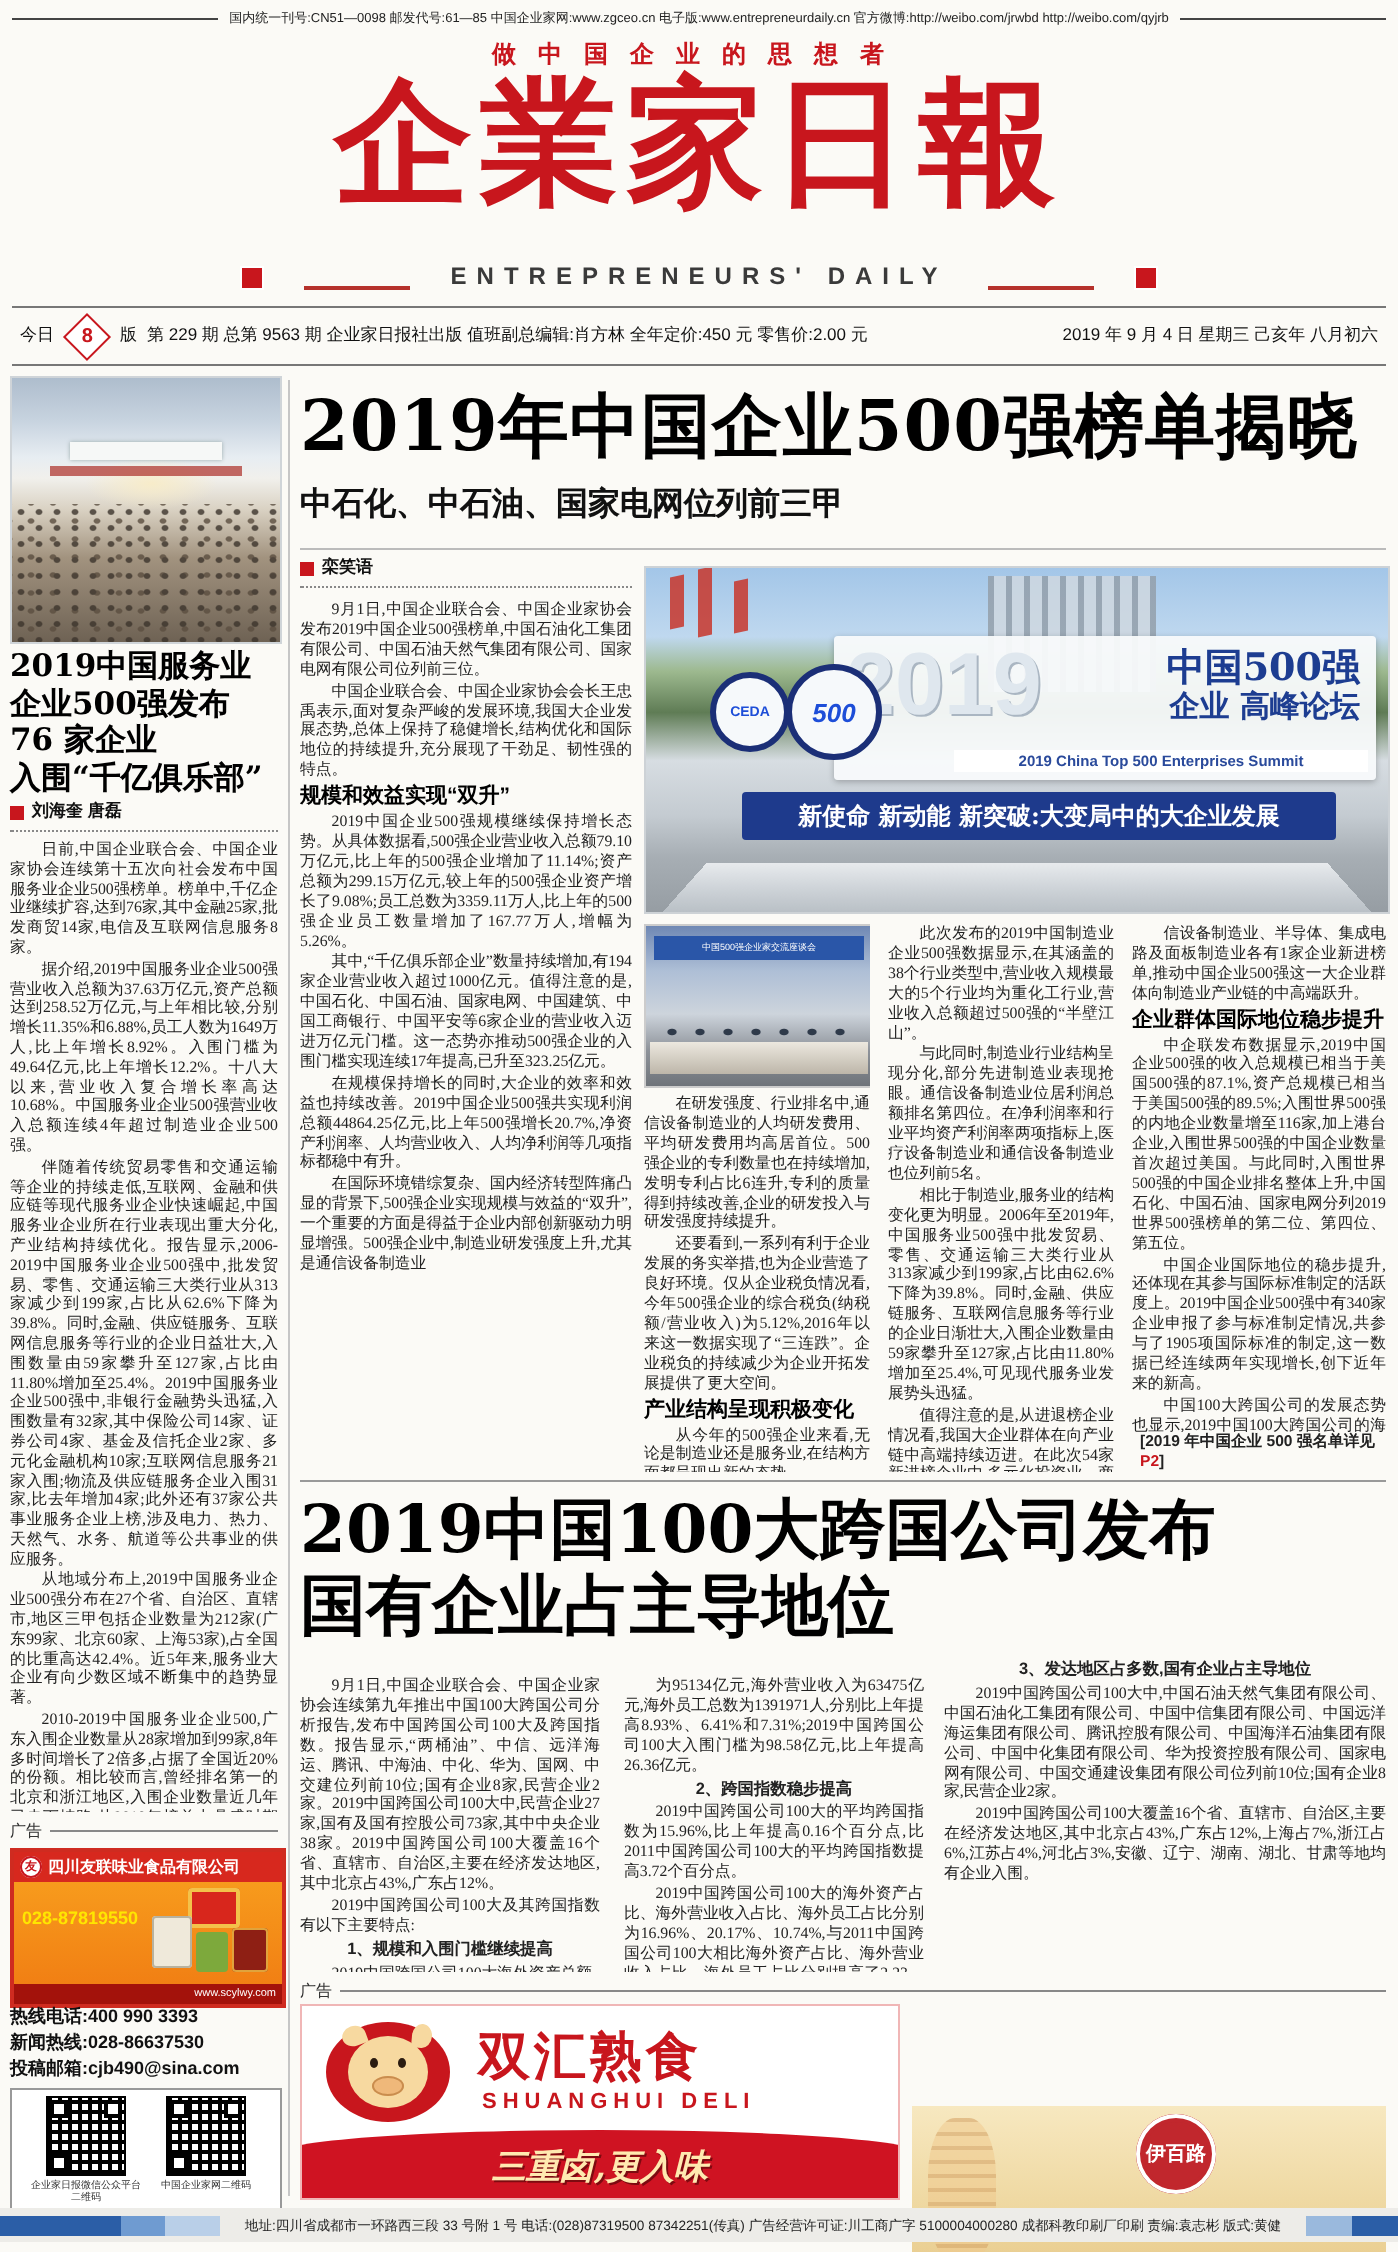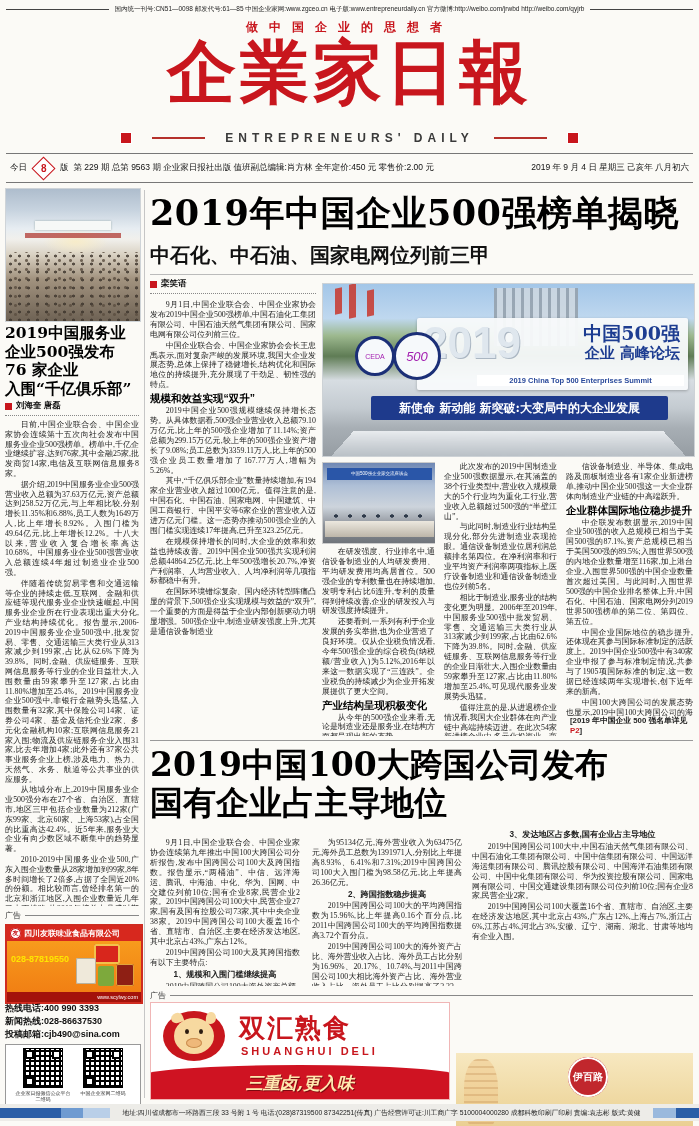--- a/index.html
+++ b/index.html
@@ -6,21 +6,21 @@
   #page{position:relative;width:699px;height:1126px;background:#fbfaf6;margin:0 auto;
         font-family:"Liberation Serif",serif;color:#1c1c1c;overflow:hidden;}
   
   .topline{position:absolute;top:5px;left:6px;right:6px;display:flex;align-items:center;gap:6px;}
   .topline .rule{flex:1;border-top:1px solid #444;}
   .topline .txt{font-size:6.5px;color:#222;white-space:nowrap;font-family:"Liberation Sans",sans-serif;}
   .slogan{position:absolute;top:19px;width:100%;text-align:center;color:#c8161d;
           font-size:12px;font-weight:bold;letter-spacing:11px;font-family:"Liberation Sans",sans-serif;}
   .masthead{position:absolute;top:36px;width:100%;text-align:center;color:#c8161d;
             font-size:69px;line-height:1.04;font-weight:900;letter-spacing:4px;font-family:"DejaVu Serif",serif;}
-  .engrow{position:absolute;top:131px;left:120px;right:120px;display:flex;align-items:center;gap:20px;}
+  .engrow{position:absolute;top:131px;left:120px;right:120px;display:flex;align-items:flex-end;gap:20px;}
   .engrow .redline{flex:1;border-top:2px solid #b5312b;}
   .engrow .seal{width:12px;height:12px;background:#c8161d;flex:0 0 auto;
                 box-shadow:inset 0 0 0 1px #fff, inset 0 0 0 2px #c8161d;}
   .engrow .en{font-size:12px;font-weight:bold;letter-spacing:5px;color:#3a3a3a;
               font-family:"Liberation Sans",sans-serif;white-space:nowrap;}
   .infobar{position:absolute;top:153px;left:6px;right:6px;height:28px;border-top:1px solid #777;
            border-bottom:1px solid #777;display:flex;align-items:center;justify-content:space-between;
            font-size:8.5px;font-family:"Liberation Sans",sans-serif;color:#111;}
   .ib-left{display:flex;align-items:center;gap:5px;padding-left:4px;}
   .diamond{width:15px;height:15px;border:1.5px solid #c8161d;transform:rotate(45deg);
@@ -74,43 +74,43 @@
         repeating-linear-gradient(90deg,#000 0 2px,#fff 2px 5px);}
   .qr i{position:absolute;width:9px;height:9px;background:#fff;box-shadow:inset 0 0 0 2px #000;}
   .qr .tl{left:1px;top:1px;} .qr .tr{right:1px;top:1px;} .qr .bl{left:1px;bottom:1px;}
   .qrcap{font-size:5px;line-height:6px;color:#333;margin-top:2px;font-family:"Liberation Sans",sans-serif;}
   .vrule{position:absolute;left:144px;top:190px;height:908px;width:1px;background:#c6c6c6;}
   
   #main{position:absolute;left:150px;top:188px;width:543px;height:912px;}
   .m-abs{position:absolute;}
   .h1{left:0;top:2px;width:543px;font-size:35px;font-weight:900;color:#000;letter-spacing:0.5px;
       font-family:"DejaVu Serif",serif;white-space:nowrap;}
-  .h2{left:0;top:54px;font-size:20px;font-weight:600;color:#111;font-family:Liberation Sans, sans-serif;}
+  .h2{left:0;top:54px;font-size:16px;font-weight:600;color:#111;font-family:Liberation Sans, sans-serif;}
   .h2rule{left:0;top:86px;width:543px;border-top:1px solid #bbb;}
   .m-byline{left:0;top:90px;width:166px;}
   .bodycol{font-size:7.9px;line-height:9.9px;color:#222;overflow:hidden;}
   .col1{left:0;top:112px;width:166px;height:436px;}
   .sechead{font-size:10.5px;font-weight:bold;font-family:"Liberation Sans",sans-serif;color:#000;
            margin:4px 0 2px;text-indent:0;}
   
   .photo-main{left:172px;top:95px;width:371px;height:172px;overflow:hidden;border:1px solid #cdd2d6;
      background:linear-gradient(180deg,#a3c6e8 0%,#bfd8ef 20%,#9db98f 30%,#5f7c55 42%,#d7dde2 56%,#c4cbd1 72%,#a7aeb4 84%,#969da3 100%);}
   .pm-building{position:absolute;left:46%;top:4px;width:84px;height:58px;background:
      repeating-linear-gradient(90deg,rgba(90,104,118,.5) 0 3px,rgba(0,0,0,0) 3px 9px),#cfd8e0;opacity:.85;}
   .pm-flag{position:absolute;width:7px;height:26px;background:#c8362c;transform:skewY(-12deg);opacity:.85;}
   .pm-sign{position:absolute;left:94px;top:34px;right:6px;height:72px;background:rgba(248,250,251,.95);
            border-radius:2px;box-shadow:0 1px 3px rgba(0,0,0,.25);overflow:hidden;}
   .pm-year{position:absolute;left:6px;top:0;font-size:44px;font-weight:900;color:#dfe7ee;
            text-shadow:1px 1px 0 #aab6c2;font-family:"Liberation Sans",sans-serif;}
   .pm-t1{position:absolute;right:8px;top:3px;font-size:19px;font-weight:900;color:#1d3d91;font-family:"DejaVu Serif",serif;}
   .pm-t2{position:absolute;right:8px;top:26px;font-size:15px;font-weight:900;color:#1d3d91;font-family:"DejaVu Serif",serif;}
   .pm-en{position:absolute;left:60px;right:4px;bottom:4px;background:#fff;color:#2a4a9b;font-size:7.5px;
          font-weight:bold;text-align:center;padding:1px 0;font-family:"Liberation Sans",sans-serif;}
-  .pm-logo{position:absolute;border-radius:50%;background:#f6f9fb;color:#a21caf;display:flex;align-items:center;
-           justify-content:center;font-weight:400;font-family:"Liberation Sans",sans-serif;}
+  .pm-logo{position:absolute;border-radius:50%;background:#f6f9fb;color:#1d4ed8;display:flex;align-items:center;
+           justify-content:center;font-weight:700;font-family:"Liberation Sans",sans-serif;}
   .pm-l1{left:32px;top:52px;width:34px;height:34px;border:3px solid #1b2f77;font-size:7px;}
   .pm-l2{left:70px;top:48px;width:42px;height:42px;border:3px solid #1b2f77;font-size:13px;font-style:italic;}
   .pm-banner{position:absolute;left:48px;right:26px;top:112px;height:24px;background:#1e3a8c;border-radius:2px;
              color:#fff;display:flex;align-items:center;justify-content:center;font-size:12px;font-weight:bold;
              font-family:"DejaVu Serif",serif;white-space:nowrap;}
   .pm-base{position:absolute;left:20px;right:20px;bottom:0;height:26px;background:linear-gradient(180deg,#e8ebee,#b9c0c6);
            transform:perspective(60px) rotateX(18deg);}
   
   .colA{left:172px;top:274px;width:113px;height:274px;}
   .colB{left:294px;top:274px;width:113px;height:274px;}

